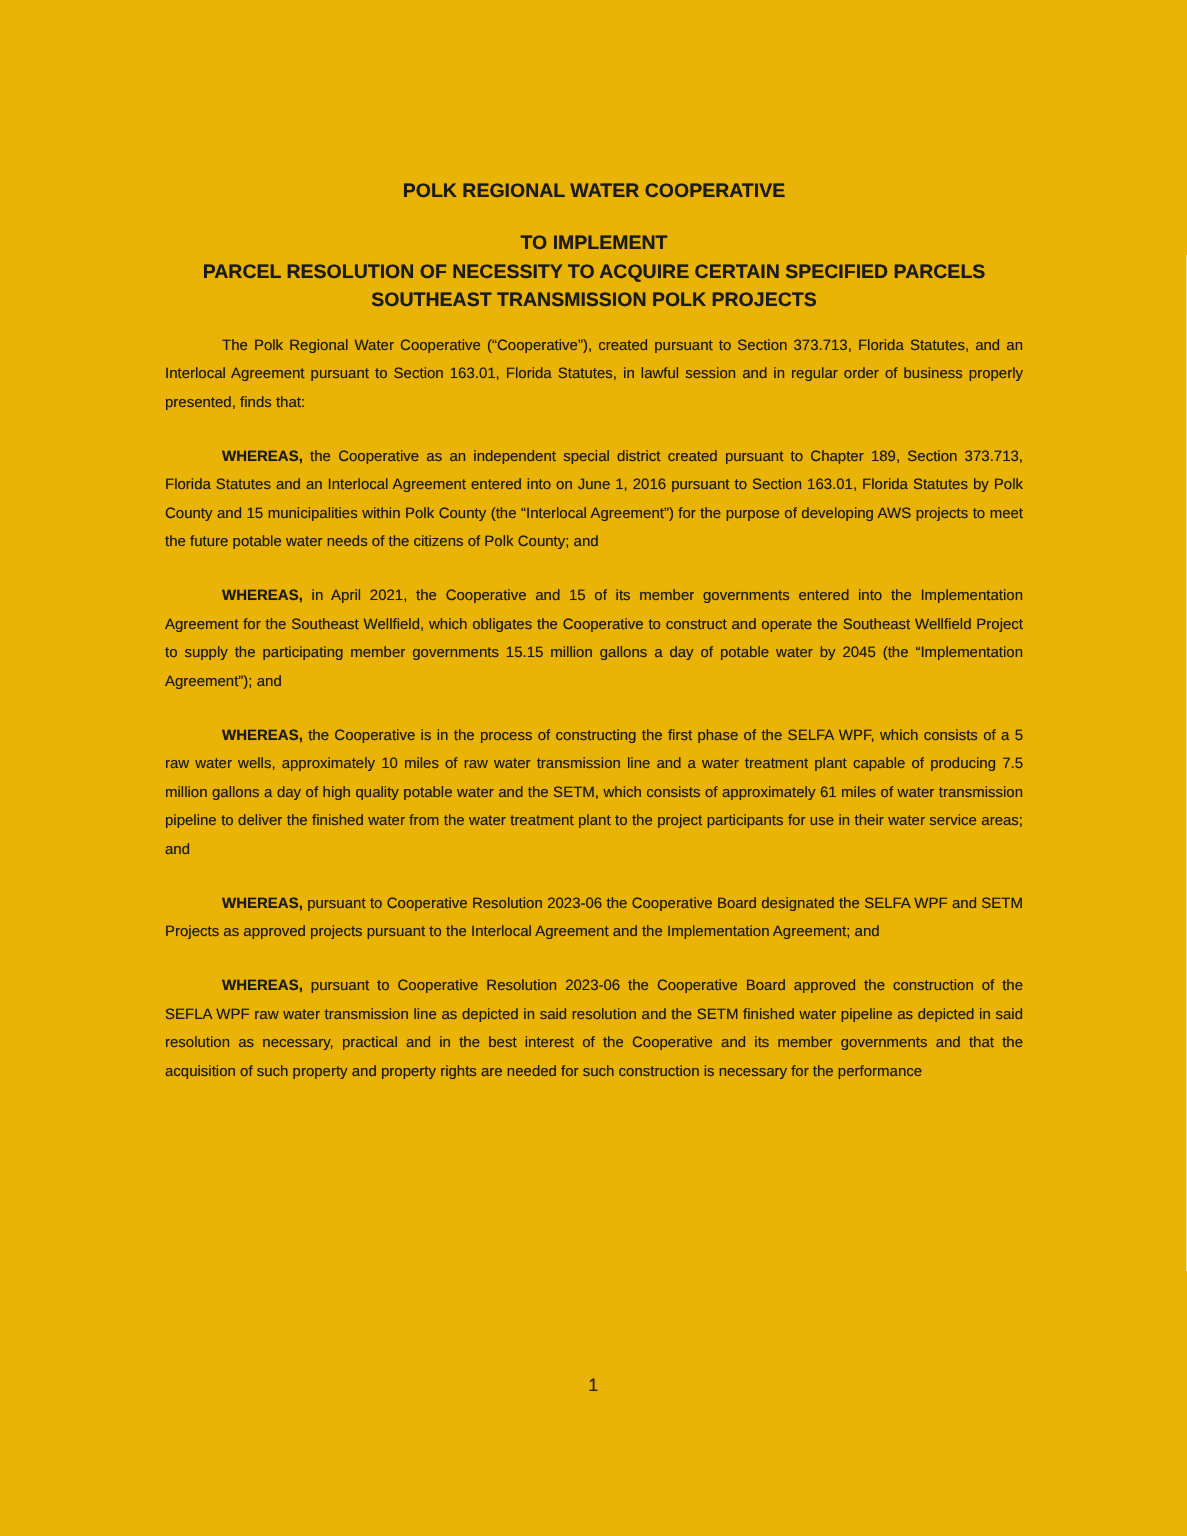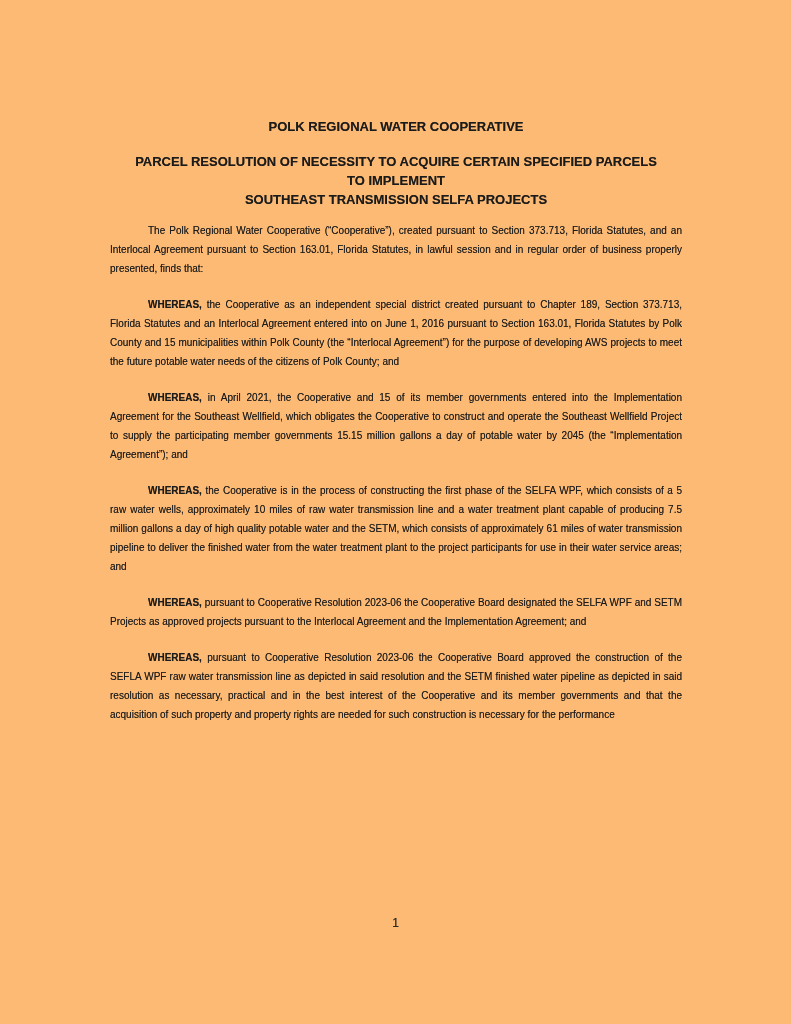--- a/index.html
+++ b/index.html
@@ -4,21 +4,21 @@
 <style>
   html, body {
     margin: 0;
     padding: 0;
     background: #ffffff;
   }
   .page {
     position: relative;
     width: 791px;
     height: 1024px;
-    background: #fdba74;
+    background: #eab308;
     box-sizing: border-box;
     padding: 117px 109px 0 110px;
     font-family: "Liberation Sans", sans-serif;
     color: #1b1b1b;
     text-shadow: 0 0 0.5px rgba(27,27,27,0.6);
   }
   .doc-header {
     text-align: center;
     font-weight: bold;
     font-size: 13px;
@@ -56,23 +56,23 @@
   }
 </style>
 </head>
 <body>
 
 <div class="page">
 
   <header class="doc-header">
     <div class="org-title">POLK REGIONAL WATER COOPERATIVE</div>
     <div class="doc-title">
+      <div>TO IMPLEMENT</div>
       <div>PARCEL RESOLUTION OF NECESSITY TO ACQUIRE CERTAIN SPECIFIED PARCELS</div>
-      <div>TO IMPLEMENT</div>
-      <div>SOUTHEAST TRANSMISSION SELFA PROJECTS</div>
+      <div>SOUTHEAST TRANSMISSION POLK PROJECTS</div>
     </div>
   </header>
 
   <main class="doc-body">
 
     <p class="para"><span class="lead"></span><span>The Polk Regional Water Cooperative (“Cooperative”), created pursuant to Section 373.713, Florida Statutes, and an Interlocal Agreement pursuant to Section 163.01, Florida Statutes, in lawful session and in regular order of business properly presented, finds that:</span></p>
 
     <p class="para"><span class="lead">WHEREAS,</span><span> the Cooperative as an independent special district created pursuant to Chapter 189, Section 373.713, Florida Statutes and an Interlocal Agreement entered into on June 1, 2016 pursuant to Section 163.01, Florida Statutes by Polk County and 15 municipalities within Polk County (the “Interlocal Agreement”) for the purpose of developing AWS projects to meet the future potable water needs of the citizens of Polk County; and</span></p>
 
     <p class="para"><span class="lead">WHEREAS,</span><span> in April 2021, the Cooperative and 15 of its member governments entered into the Implementation Agreement for the Southeast Wellfield, which obligates the Cooperative to construct and operate the Southeast Wellfield Project to supply the participating member governments 15.15 million gallons a day of potable water by 2045 (the “Implementation Agreement”); and</span></p>

